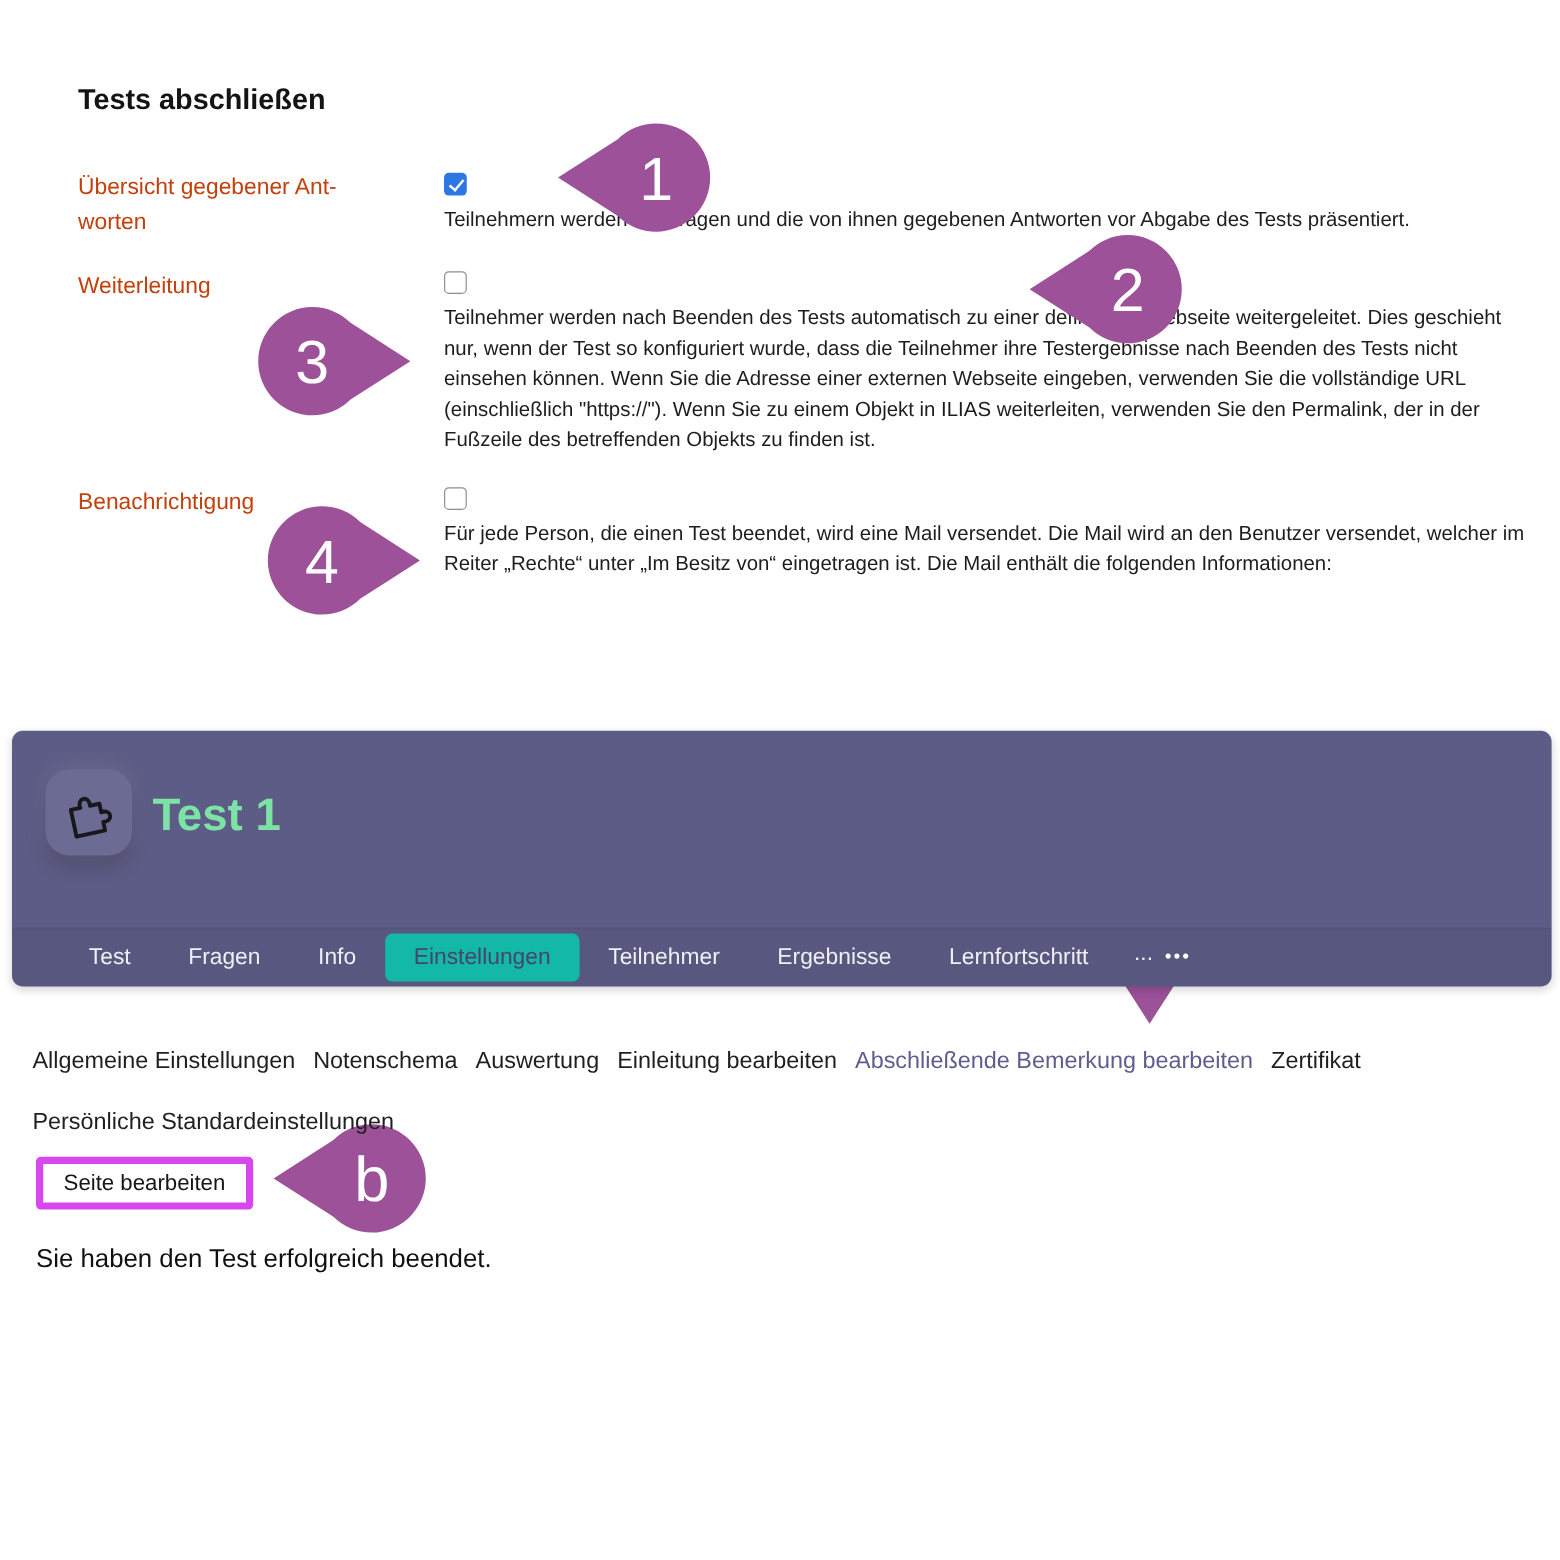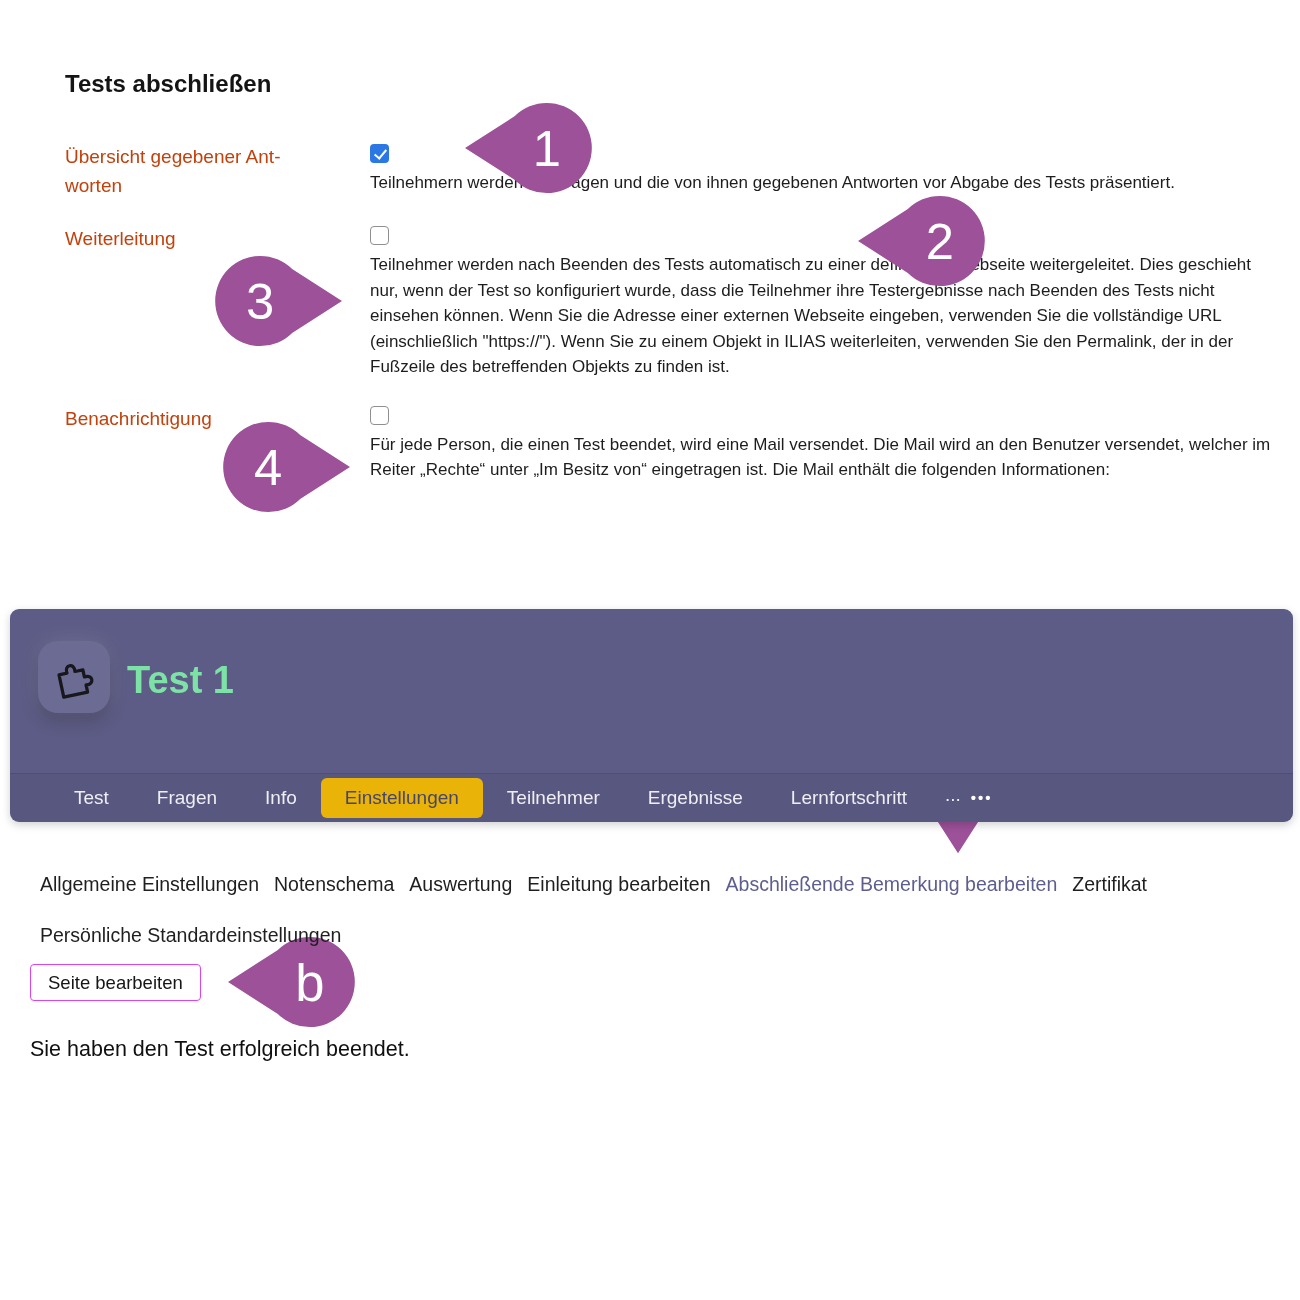--- a/index.html
+++ b/index.html
@@ -29,33 +29,33 @@
         border-radius:9px;box-shadow:0 3px 8px rgba(0,0,0,0.18);text-align:center;}
   .obj-icon-tile{position:absolute;left:28px;top:32px;width:72px;height:72px;border-radius:20px;
         background:#6c6b94;box-shadow:0 0 20px rgba(255,255,255,0.14),0 8px 16px rgba(0,0,0,0.25);
         display:flex;align-items:center;justify-content:center;}
   .obj-title{position:absolute;left:117px;top:50px;font-size:38px;font-weight:700;color:#7de2a5;}
   .tabbar{position:absolute;left:0;bottom:0;width:100%;height:49px;box-sizing:border-box;
         display:flex;align-items:center;padding-left:64px;background:rgba(0,0,0,0.05);
         border-top:1px solid rgba(0,0,0,0.10);border-radius:0 0 9px 9px;}
   .tab{font-size:19px;color:#eeeef4;padding:0 24px;height:100%;display:flex;align-items:center;cursor:default;white-space:nowrap;}
   .tab:first-child{padding-left:0;}
-  .tab[data-active="true"]{background:#eab308;color:#46466a;height:40px;border-radius:6px;margin:0 0;}
+  .tab[data-active="true"]{background:#14b8a6;color:#46466a;height:40px;border-radius:6px;margin:0 0;}
   .tab-ellipsis{font-size:19px;color:#eeeef4;padding:0 4px 6px 14px;}
   .tab-dots{font-size:15px;font-weight:700;letter-spacing:2px;color:#ffffff;padding:0 10px 2px 6px;}
 
   
-  .subtabs{position:absolute;left:40px;top:866px;width:1236px;display:flex;flex-wrap:wrap;
+  .subtabs{position:absolute;left:27px;top:866px;width:1236px;display:flex;flex-wrap:wrap;
         column-gap:27px;row-gap:1px;font-size:19.5px;line-height:36px;color:#1f1f1f;gap:15px;}
   .subtab{white-space:nowrap;cursor:default;}
   .subtab[data-active="true"]{color:#5e5e8e;}
 
   
   .edit-btn{position:absolute;left:30px;top:964px;box-sizing:border-box;height:37px;padding:16px 17px;
-        background:#ffffff;border:1px solid #d946ef;border-radius:4px;font-size:18.5px;color:#161616;
+        background:#ffffff;border:6px solid #d946ef;border-radius:4px;font-size:18.5px;color:#161616;
         font-family:inherit;display:flex;align-items:center;}
   .page-text{position:absolute;left:30px;top:1037px;font-size:21.5px;color:#101010;}
 </style>
 </head>
 <body>
 
 <div id="page">
 
   <div class="form">
     <h1 class="form-title">Tests abschließen</h1>

